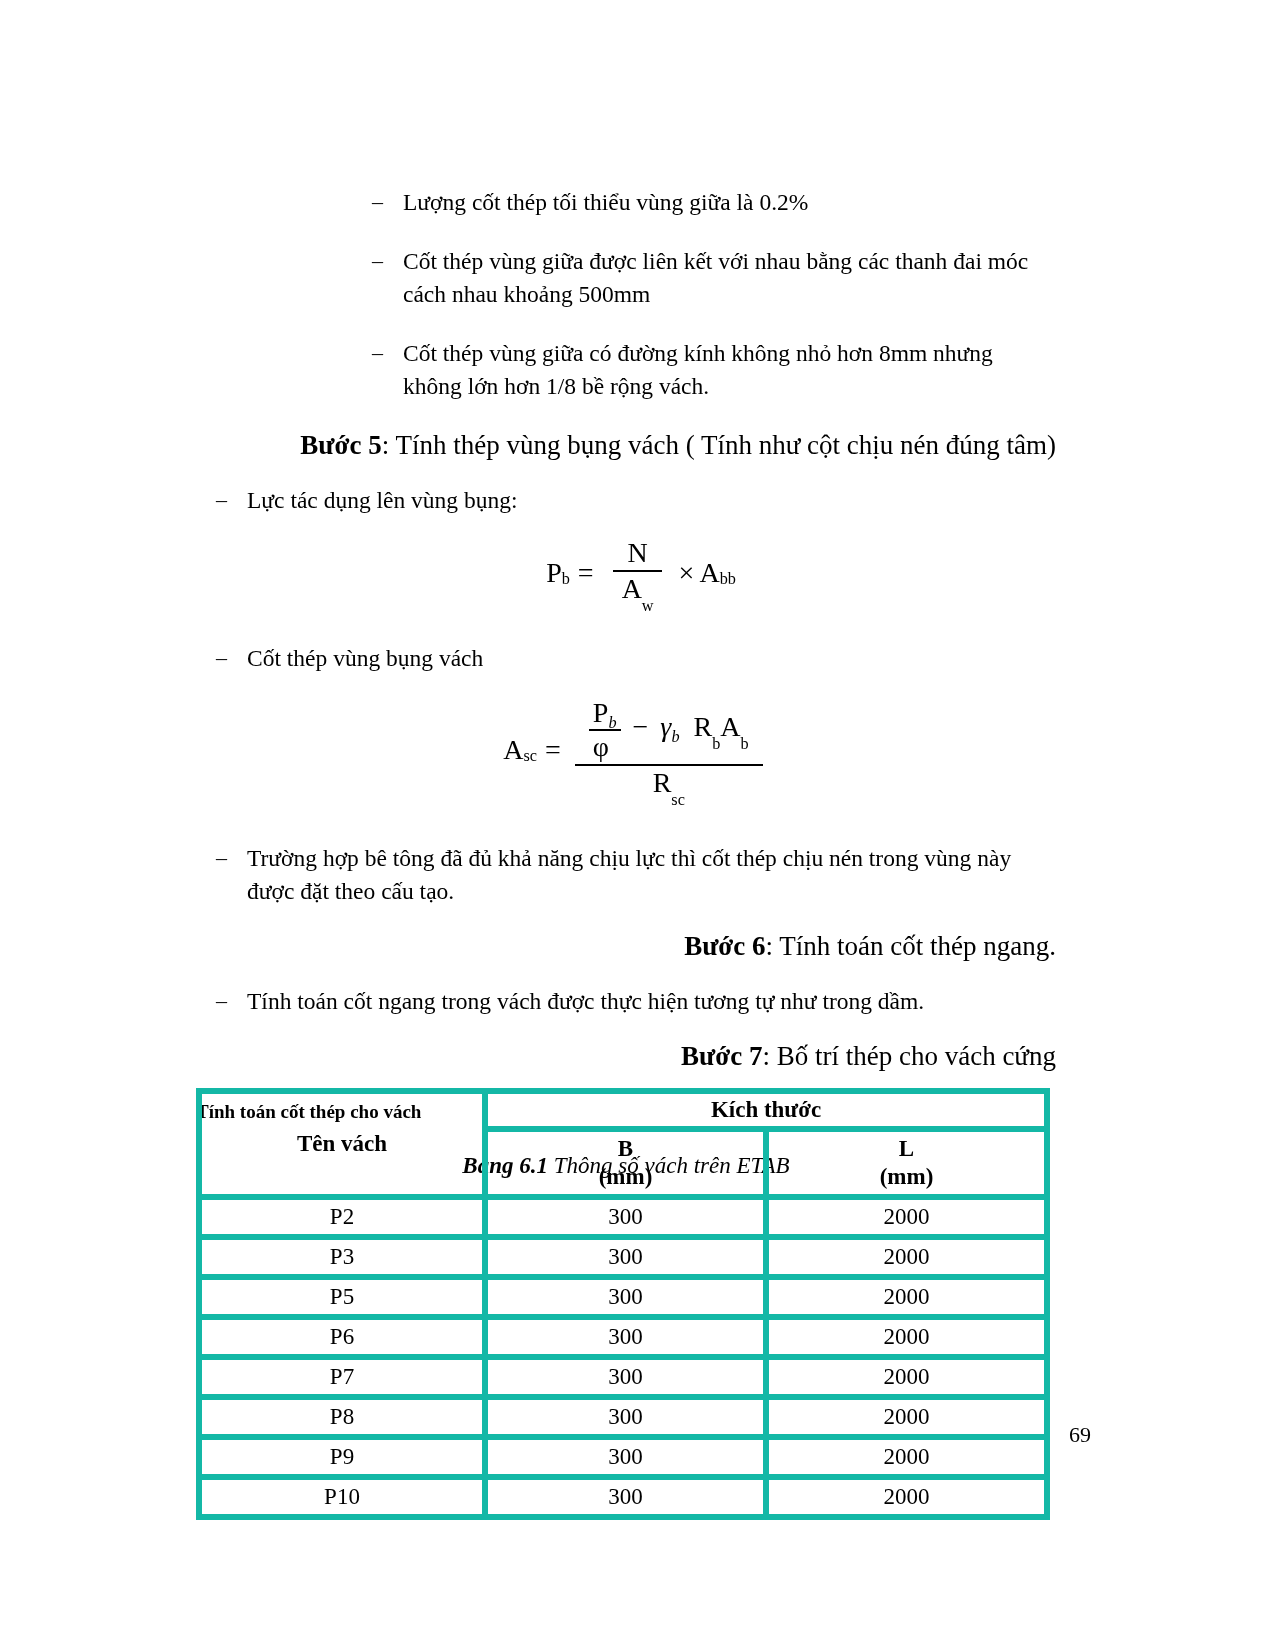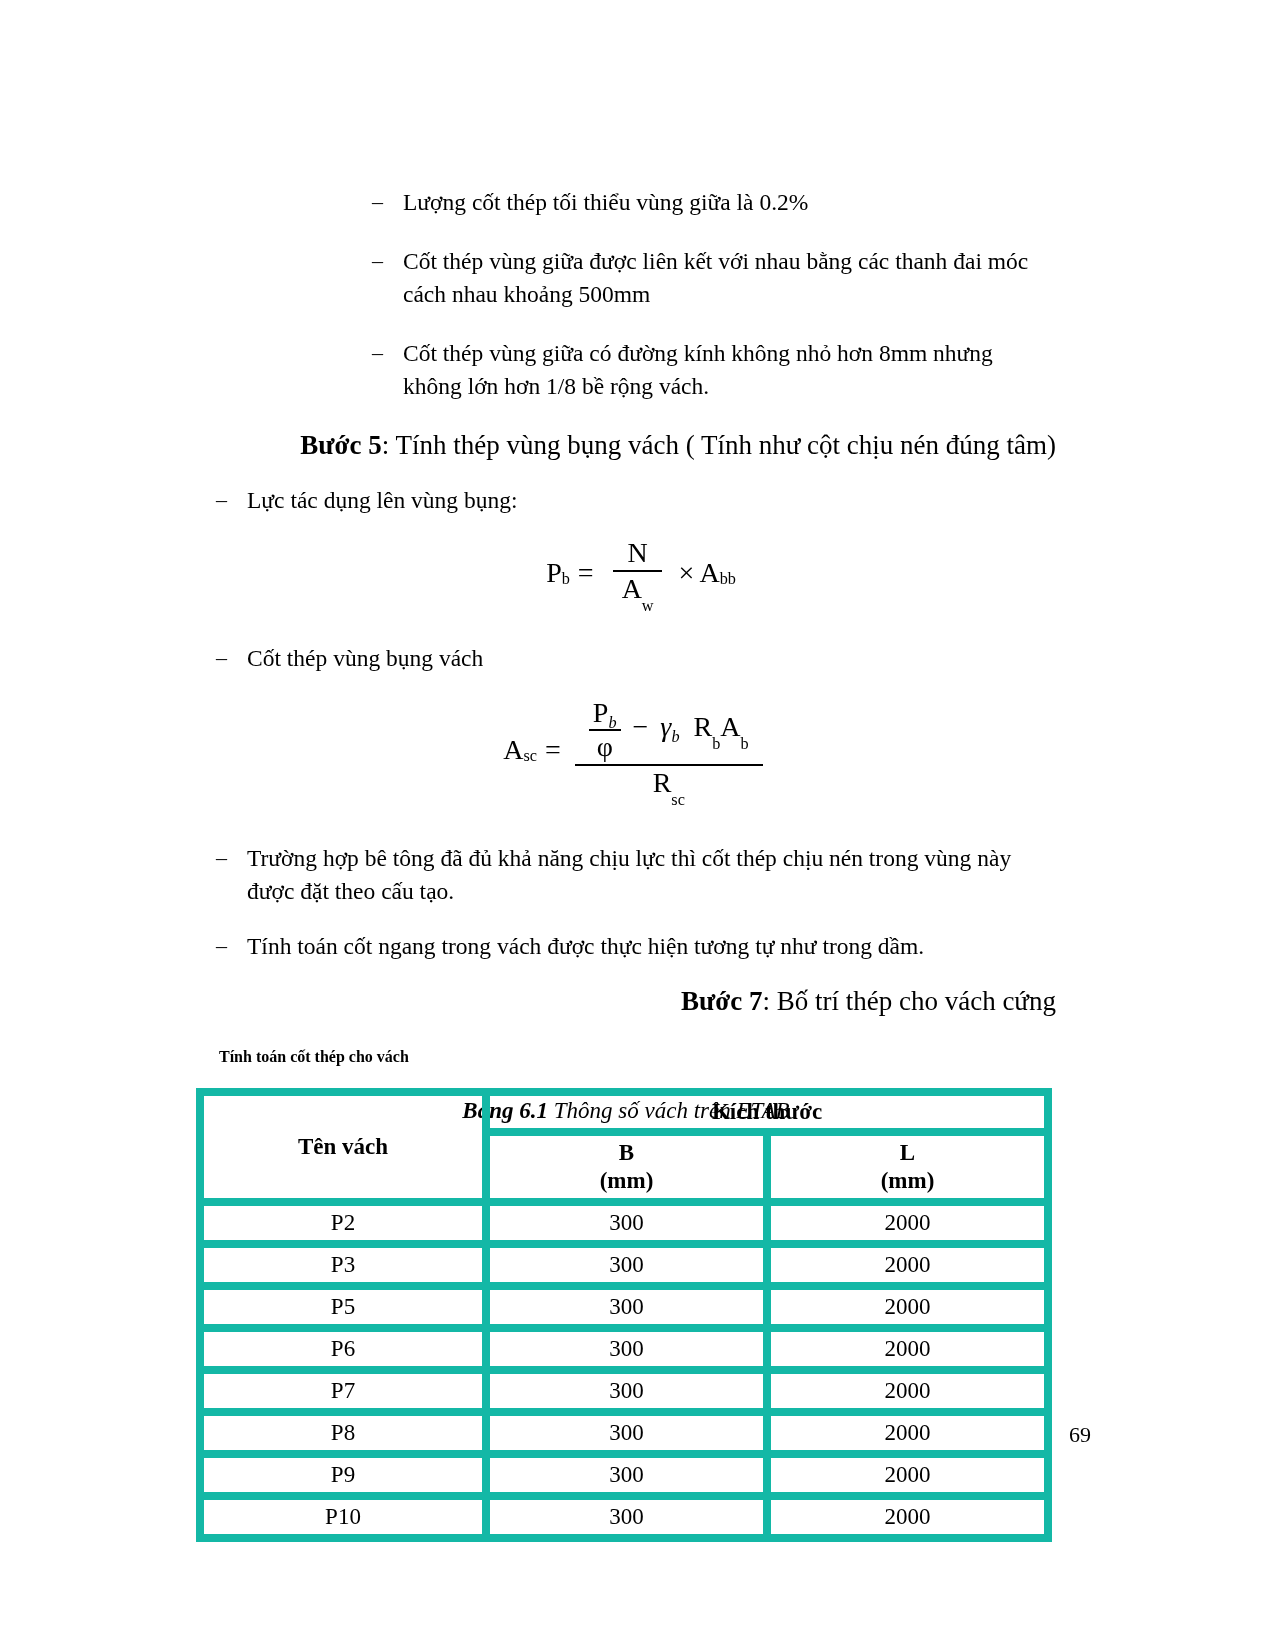--- a/index.html
+++ b/index.html
@@ -51,25 +51,24 @@
 
   .step {
     font-size: 27px;
     line-height: 33px;
     margin: 0 0 22px 0;
     text-align: right;
   }
   .step b { font-weight: bold; }
 
   .heading {
-    font-size: 16px;
+    font-size: 19px;
     line-height: 33px;
     font-weight: bold;
     margin: 0 0 22px 0;
-    padding-left: 23px;
   }
 
   .caption {
     text-align: center;
     font-size: 23px;
     line-height: 32px;
     font-style: italic;
     margin: 6px 0 10px 0;
   }
   .caption .cap-num {
@@ -125,21 +124,20 @@
   .frac .den {
     padding: 2px 8px 0 8px;
     display: block;
     white-space: nowrap;
   }
   .frac.big .num { padding: 0 14px 3px 14px; }
   .frac.big .den { padding: 3px 14px 0 14px; }
   .inner-frac {
     display: inline-flex;
     flex-direction: column;
-    align-items: center;
     vertical-align: middle;
   }
   .inner-frac .inum {
     padding: 0 4px 2px 4px;
     border-bottom: 2px solid #000;
     display: block;
   }
   .inner-frac .iden {
     padding: 2px 4px 0 4px;
     display: block;
@@ -152,21 +150,21 @@
     left: 196px;
     top: 1088px;
     width: 848px;
   }
   table.data {
     border-collapse: collapse;
     width: 848px;
     table-layout: fixed;
   }
   table.data th, table.data td {
-    border: 8px solid #14b8a6;
+    border: 6px solid #14b8a6;
     text-align: center;
     font-size: 23px;
     line-height: 28px;
     padding: 2px 4px;
   }
   table.data th {
     font-weight: bold;
   }
   table.data td {
     font-weight: normal;
@@ -256,20 +254,23 @@
           <span class="den"><span>R</span><span class="sub">sc</span></span>
         </span>
       </span>
     </div>
 
     <div class="bullet-row indent-2 tight">
       <span class="dash">–</span>
       <span class="btext">Trường hợp bê tông đã đủ khả năng chịu lực thì cốt thép chịu nén trong vùng này được đặt theo cấu tạo.</span>
     </div>
 
+    <p class="step">
+      <b>Bước 6</b><span>: Tính toán cốt thép ngang.</span>
+    </p>
 
     <div class="bullet-row indent-2 tight">
       <span class="dash">–</span>
       <span class="btext">Tính toán cốt ngang trong vách được thực hiện tương tự như trong dầm.</span>
     </div>
 
     <p class="step">
       <b>Bước 7</b><span>: Bố trí thép cho vách cứng</span>
     </p>
 

